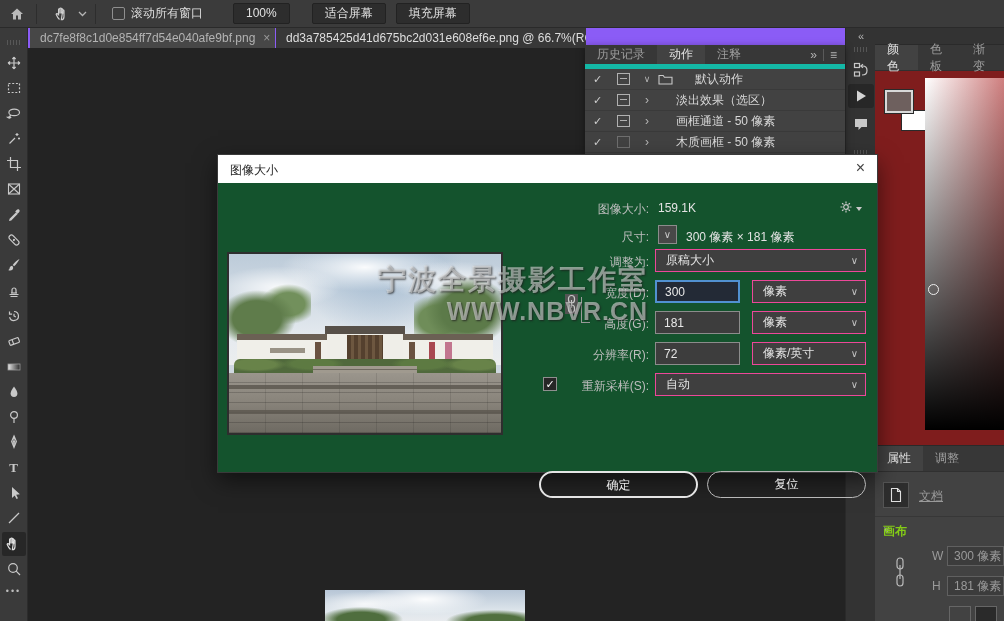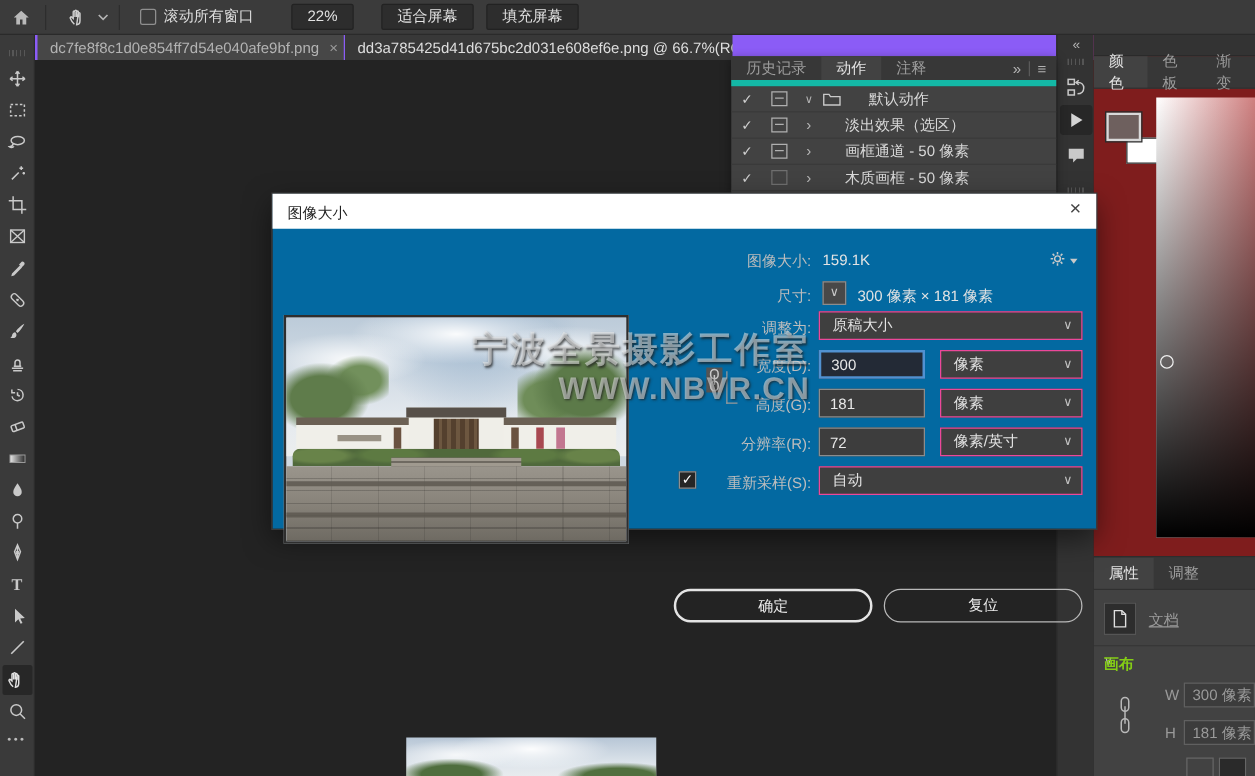--- a/index.html
+++ b/index.html
@@ -80,21 +80,21 @@
   .docrow-lb { position:absolute; left:44px; top:42px; color:#9a9a9a;text-decoration:underline; }
   .pdivider { position:absolute; left:0; right:0; top:70px; height:1px; background:#373737; }
   .sec-chev { position:absolute; left:8px; top:78px; color:#bdbdbd; font-size:10px; }
   .sec-lb { position:absolute; left:8px; top:77px; color:#84cc16; font-weight:bold; }
   .whlabel { position:absolute; color:#9a9a9a; }
   .whbox { position:absolute; width:57px; height:20px; border:1px solid #606060; background:#3c3c3c; color:#9a9a9a; line-height:18px; padding-left:6px; white-space:nowrap; overflow:hidden; }
   .pbot-ic { position:absolute; top:160px; width:22px; height:16px; border:1px solid #666; }
   .pbot-ic.dark { background:#2a2a2a; }
 
   
-  .dialog { position:absolute; left:218px; top:155px; width:659px; height:268px; background:#0369a1; z-index:6;
+  .dialog { position:absolute; left:218px; top:155px; width:659px; height:317px; background:#14532d; z-index:6;
             box-shadow:0 8px 22px rgba(0,0,0,.55); outline:1px solid #3a3a3a; }
   .dlg-title { position:absolute; left:0; top:0; right:0; height:28px; background:#ffffff; color:#1f1f1f; }
   .dlg-title .t { position:absolute; left:12px; top:7px; }
   .dlg-title .x { position:absolute; right:12px; top:4px; font-size:16px; color:#444; }
   .dlabel { position:absolute; right:228px; color:#bdbdbd; white-space:nowrap; }
   .dvalue { position:absolute; color:#e3e3e3; white-space:nowrap; }
   .dd { position:absolute; border:1px solid #ec4899; background:#3f3f3f; color:#e3e3e3; line-height:21px; padding-left:10px; }
   .dd .dv { position:absolute; right:7px; top:0; color:#c2c2c2; font-size:10px; }
   .din { position:absolute; height:23px; width:85px; border:1px solid #8c8c8c; background:#3d3d3d; color:#e8e8e8; padding-left:8px; font-size:12px; font-family:inherit; }
   .din.focus { background:#232a36; border:2px solid #5191d1; }
@@ -168,21 +168,21 @@
         </svg>
     </span>
     <span class="tb-icon" style="width:14px;">
       <svg width="9" height="6" viewBox="0 0 9 6">
           <path d="M1 1l3.5 3.5L8 1" fill="none" stroke="#b5b5b5" stroke-width="1.3"></path>
         </svg>
     </span>
     <span class="tb-sep"></span>
     <span class="cbx"></span>
     <span style="color:#dedede; margin-right:26px;">滚动所有窗口</span>
-    <span class="tb-btn" style="margin-left:4px;">22%</span>
+    <span class="tb-btn" style="margin-left:4px;">100%</span>
     <span class="tb-btn" style="margin-left:6px;">适合屏幕</span>
     <span class="tb-btn" style="margin-left:-6px;">填充屏幕</span>
   </div>
 
   <div class="tabbar">
     <div class="dtab inactive" style="margin-left:2px;">
       <span>dc7fe8f8c1d0e854ff7d54e040afe9bf.png</span>
       <span class="close">×</span>
     </div>
     <div class="dtab active">

